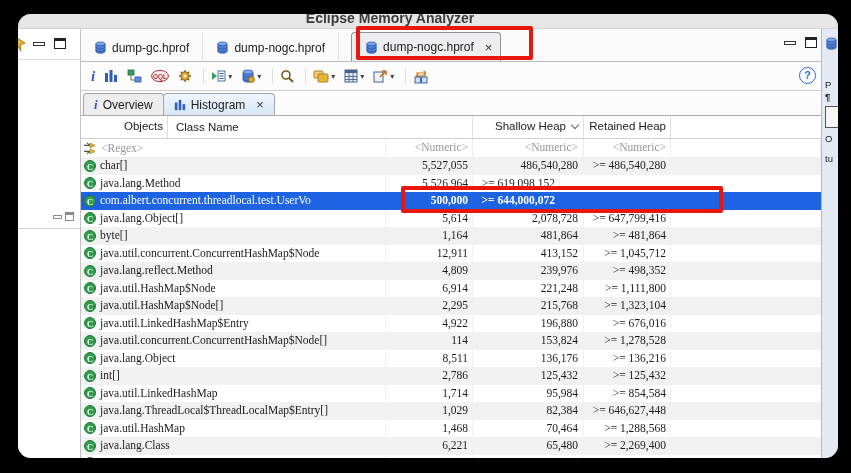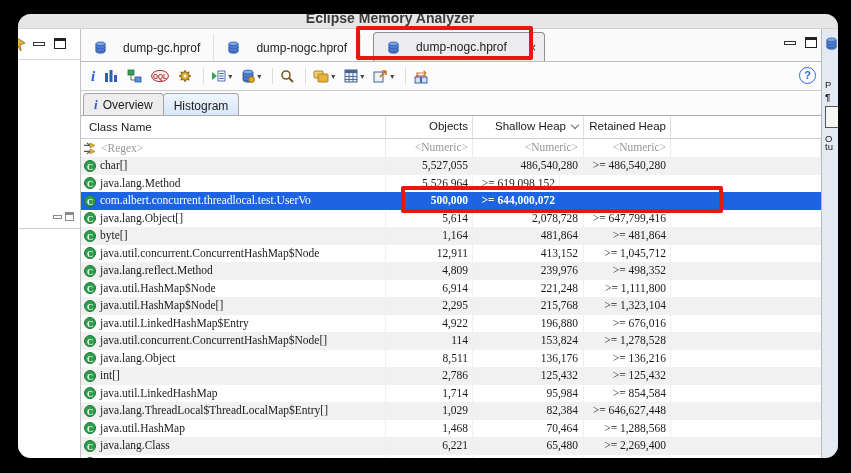--- a/index.html
+++ b/index.html
@@ -31,21 +31,21 @@
   .tiny-max{width:7px;height:7px;border:1px solid #8a8a8a;position:relative;}
   .tiny-max:before{content:"";position:absolute;left:0;top:0;right:0;height:1.5px;background:#8a8a8a;}
   .lp-divider{position:absolute;left:0;right:0;top:199px;border-bottom:1px solid #cfcfcf;}
 
   
   .main{width:740px;flex:none;background:#fff;display:flex;flex-direction:column;border-right:1px solid #b9b9b9;}
 
   
   .edit-tabbar{height:32px;background:#fafafa;border-bottom:1px solid #bdbdbd;
                display:flex;align-items:flex-end;position:relative;flex:none;}
-  .etab{display:flex;align-items:center;gap:16px;height:27px;padding:0 13px;
+  .etab{display:flex;align-items:center;gap:5px;height:27px;padding:0 13px;
         font-size:12px;color:#1c1c1c;white-space:nowrap;}
   .etab.inactive{border-right:1px solid #e2e2e2;}
   .etab.active{background:#ededf0;border:1px solid #8f8f8f;border-bottom:none;
                border-radius:4px 4px 0 0;height:28px;margin-left:12px;padding-right:8px;}
   .etab .dbicon{width:13px;height:13px;flex:none;}
   .tab-close{font-size:13px;color:#333;margin-left:6px;line-height:1;cursor:default;}
   .edit-tabbar .bar-btns{position:absolute;right:4px;top:8px;display:flex;gap:9px;align-items:center;}
 
   
   .toolbar{height:28px;background:#fcfcfc;border-bottom:1px solid #cdcdcd;
@@ -57,21 +57,21 @@
               font-size:15px;color:#2a5fd0;line-height:14px;}
   .help-btn{position:absolute;right:5px;top:5px;width:15px;height:15px;border:1.5px solid #2e6bd4;
             border-radius:50%;color:#2e6bd4;font-size:11px;font-weight:bold;text-align:center;line-height:15px;}
 
   
   .view-tabbar{height:24px;background:#fcfcfc;border-bottom:1px solid #ababab;
                display:flex;align-items:flex-end;padding-left:2px;flex:none;}
   .vtab{display:flex;align-items:center;gap:5px;height:21px;padding:0 10px;font-size:12px;color:#1c1c1c;
         border:1px solid #a5a5a5;border-bottom:none;border-radius:4px 4px 0 0;margin-right:-1px;white-space:nowrap;}
   .vtab.inactive{background:#ededed;}
-  .vtab.active{background:linear-gradient(#f0f6fd,#d7e6f8);flex-direction:column;}
+  .vtab.active{background:linear-gradient(#f0f6fd,#d7e6f8);}
   .vtab .info-glyph{font-size:13px;}
 
   
   .table{flex:1;overflow:hidden;background:#fff;font-size:11.5px;color:#1a1a1a;}
   .cell{box-sizing:border-box;display:inline-block;vertical-align:top;overflow:hidden;white-space:nowrap;}
   .c-name{width:305px;padding-left:3px;display:flex;align-items:center;gap:4px;}
   .c-obj{width:87px;text-align:right;padding-right:4px;}
   .c-shallow{width:111px;text-align:right;padding-right:5px;}
   .c-retained{width:87px;text-align:right;padding-right:4px;}
   .c-fill{flex:1;}
@@ -96,21 +96,21 @@
   .ficon{flex:none;margin-left:-1px;}
 
   
   .right-strip{flex:1;background:#e3eaf3;position:relative;font-size:9.5px;color:#222;overflow:hidden;}
   .rs-item{position:absolute;left:3px;}
   .rs-db{top:8px;}
   .rs-t1{top:50px;}
   .rs-t2{top:62px;font-weight:bold;}
   .rs-img{top:77px;width:12px;height:20px;background:#f6f6f2;border:1px solid #555;}
   .rs-t3{top:104px;}
-  .rs-t4{top:112px;}
+  .rs-t4{top:124px;}
 
   
   .anno{position:absolute;border:4px solid #e8170d;box-sizing:border-box;z-index:40;border-radius:2px;}
   .anno-tab{left:356px;top:26px;width:177px;height:34px;}
   .anno-row{left:401px;top:186px;width:322px;height:27px;}
 </style>
 </head>
 <body>
 
 <svg width="0" height="0" style="position:absolute">
@@ -287,22 +287,22 @@
             <svg width="12" height="12" viewBox="0 0 14 14">
                 <use href="#sym-bars"></use>
               </svg>
             <span>Histogram</span>
             <span class="tab-close">×</span>
           </div>
         </div>
 
         <div class="table">
           <div class="thead">
+            <span class="cell c-obj">Objects</span>
             <span class="cell c-name">Class Name</span>
-            <span class="cell c-obj">Objects</span>
             <span class="cell c-shallow"><span>Shallow Heap</span><span class="chev"></span></span>
             <span class="cell c-retained">Retained Heap</span>
             <span class="cell c-fill"></span>
           </div>
           <div class="trow filterrow">
             <span class="cell c-name">
               <svg class="ficon" width="14" height="13" viewBox="0 0 14 13">
                 <path d="M1 3.4 h6 M7 3.4 l-3-2.4 M1 9.4 h6 M7 9.4 l-3 2.4" fill="none" stroke="#555" stroke-width="1.1"></path>
                 <path d="M7 1 l5 2.4 -5 2.4 z M7 7 l5 2.4 -5 2.4 z" fill="#e8b53a" stroke="#a87818" stroke-width="0.7"></path>
               </svg>

